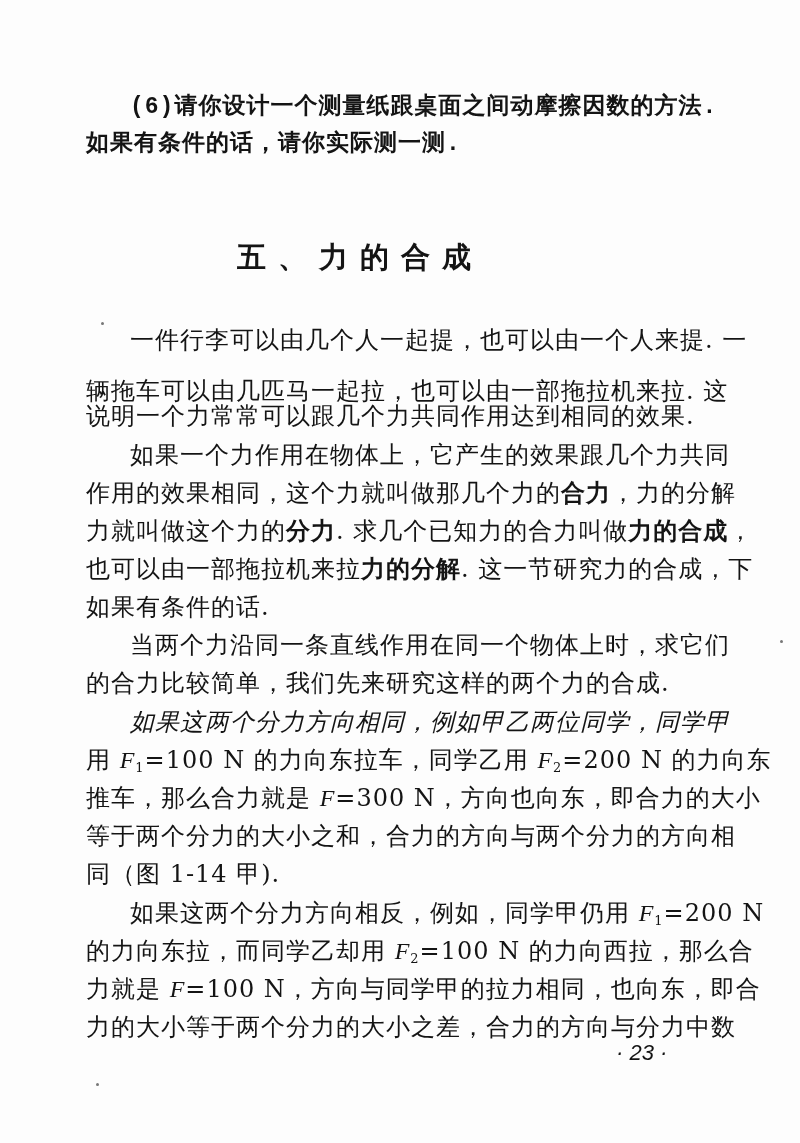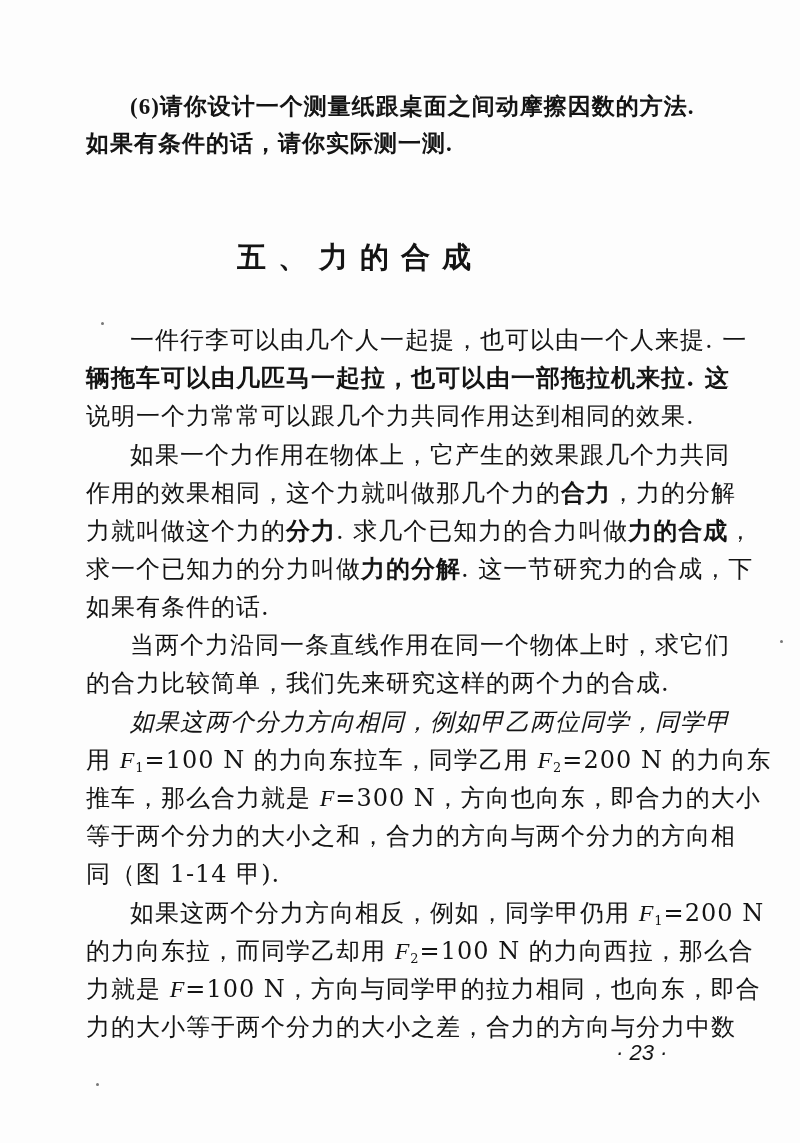--- a/index.html
+++ b/index.html
@@ -26,21 +26,21 @@
       width: 616px;
       font-size: 24px;
       line-height: 30px;
       white-space: nowrap;
       letter-spacing: 1px;
       text-align: justify;
       text-align-last: justify;
     }
     .line.last { text-align-last: left; }
     .line.indent { left: 130px; width: 572px; }
-    .q .line { font-family: Liberation Serif, serif; font-weight: bold; font-size: 23px; }
+    .q .line { font-family: Liberation Mono, monospace; font-weight: bold; font-size: 23px; }
     .heading {
       position: absolute;
       top: 238px;
       left: 0; width: 720px;
       text-align: center;
       font-family: "DejaVu Sans", "Liberation Sans", sans-serif;
       font-weight: bold;
       font-size: 29px;
       letter-spacing: 12px;
     }
@@ -64,29 +64,29 @@
 
   <div class="q">
     <div class="line indent last" style="top:92px;"><span>(6)</span><span>请你设计一个测量纸跟桌面之间动摩擦因数的方法.</span></div>
     <div class="line last" style="top:129px;">如果有条件的话，请你实际测一测.</div>
   </div>
 
   <div class="heading">五、力的合成</div>
 
   <div>
     <div class="line indent" style="top:325px;">一件行李可以由几个人一起提，也可以由一个人来提. 一</div>
-    <div class="line" style="top:363px;font-weight:bold;">辆拖车可以由几匹马一起拉，也可以由一部拖拉机来拉. 这</div>
+    <div class="line" style="top:376px;">辆拖车可以由几匹马一起拉，也可以由一部拖拉机来拉. 这</div>
     <div class="line last" style="top:401px;">说明一个力常常可以跟几个力共同作用达到相同的效果.</div>
   </div>
 
   <div>
     <div class="line indent" style="top:440px;">如果一个力作用在物体上，它产生的效果跟几个力共同</div>
     <div class="line" style="top:478px;"><span>作用的效果相同，这个力就叫做那几个力的</span><b>合力</b><span>，力的分解</span></div>
     <div class="line" style="top:516px;"><span>力就叫做这个力的</span><b>分力</b><span>. 求几个已知力的合力叫做</span><b>力的合成</b><span>，</span></div>
-    <div class="line" style="top:554px;"><span>求一个已知力的分力叫做</span><b>力的分解</b><span>. 这一节研究力的合成，下</span></div>
+    <div class="line" style="top:554px;"><span>也可以由一部拖拉机来拉</span><b>力的分解</b><span>. 这一节研究力的合成，下</span></div>
     <div class="line last" style="top:592px;">如果有条件的话.</div>
   </div>
 
   <div>
     <div class="line indent" style="top:630px;">当两个力沿同一条直线作用在同一个物体上时，求它们</div>
     <div class="line last" style="top:668px;">的合力比较简单，我们先来研究这样的两个力的合成.</div>
   </div>
 
   <div>
     <div class="line indent" style="top:707px;font-style:italic;">如果这两个分力方向相同，例如甲乙两位同学，同学甲</div>

